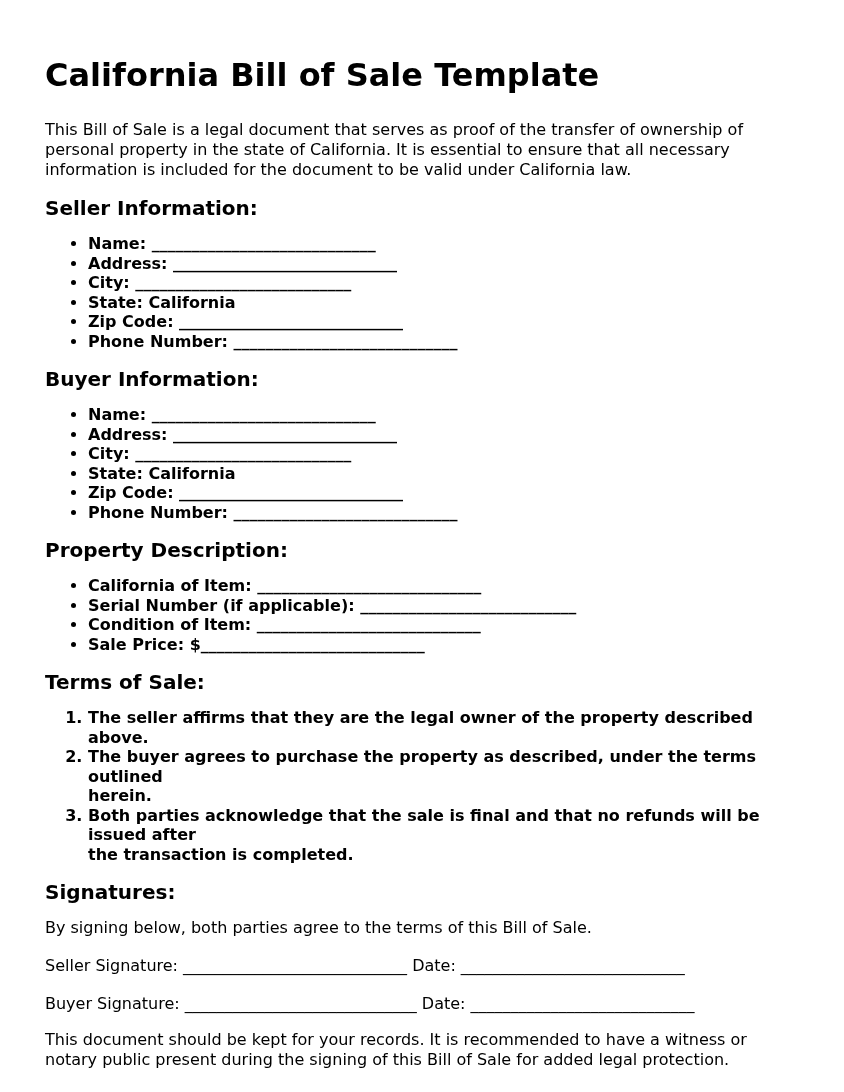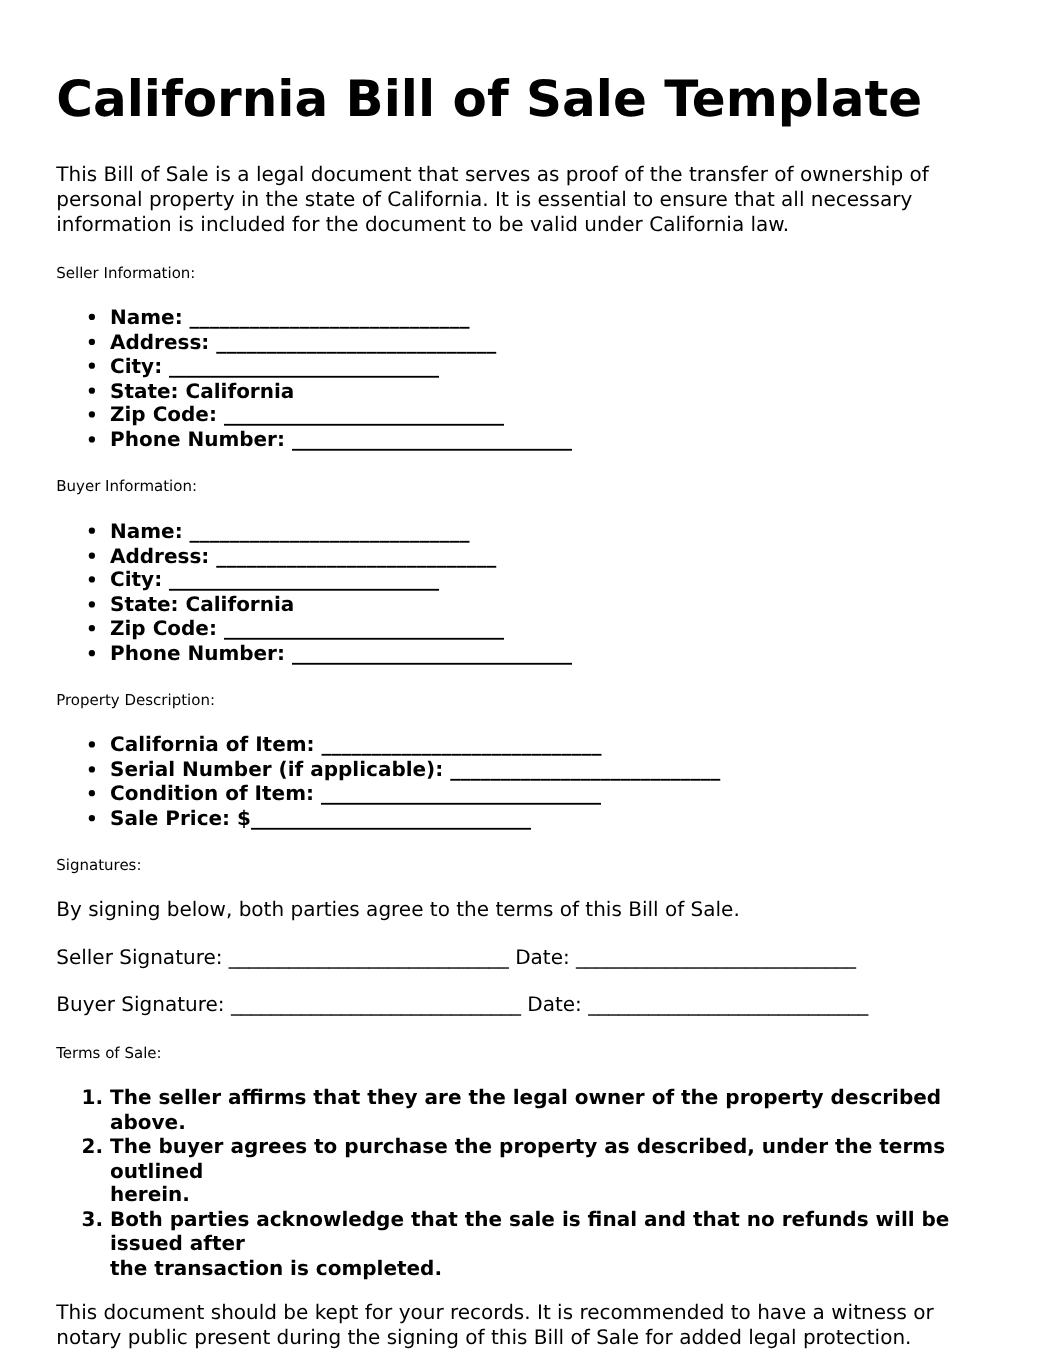--- a/index.html
+++ b/index.html
@@ -7,35 +7,35 @@
     width: 844px;
     min-height: 1092px;
     box-sizing: border-box;
     background: #ffffff;
     color: #000000;
     font-family: "DejaVu Sans", "Liberation Sans", sans-serif;
     font-size: 16px;
     padding: 56px 45px 20px 45px;
   }
   h1.doc-title {
-    font-size: 40px;
+    font-size: 32px;
     line-height: 1.2;
     margin: 0;
     font-weight: bold;
     letter-spacing: 0;
   }
   .para {
     margin: 16px 0 0 0;
     line-height: 20px;
     white-space: pre-line;
   }
   .intro { margin-top: 26px; }
   h2.section-heading {
-    font-size: 12px;
-    font-weight: normal;
+    font-size: 20px;
+    font-weight: bold;
     line-height: 20px;
     margin: 18px 0 0 0;
   }
   ul.blank-list, ol.terms-list {
     margin: 16px 0 0 0;
     padding: 0 0 0 43px;
     font-weight: bold;
   }
   ul.blank-list li, ol.terms-list li {
     line-height: 19.5px;
@@ -91,35 +91,35 @@
     <h2 class="section-heading">Property Description:</h2>
     <ul class="blank-list">
         <li>California of Item: ____________________________</li>
         <li>Serial Number (if applicable): ___________________________</li>
         <li>Condition of Item: ____________________________</li>
         <li>Sale Price: $____________________________</li>
       </ul>
   </section>
 
   <section>
-    <h2 class="section-heading">Signatures:</h2>
-    <p class="para">By signing below, both parties agree to the terms of this Bill of Sale.</p>
-    <p class="para sig-row">Seller Signature: ____________________________ Date: ____________________________</p>
-    <p class="para sig-row">Buyer Signature: _____________________________ Date: ____________________________</p>
-  </section>
-
-  <section>
     <h2 class="section-heading">Terms of Sale:</h2>
     <ol class="terms-list">
         <li>The seller affirms that they are the legal owner of the property described above.</li>
         <li>The buyer agrees to purchase the property as described, under the terms outlined
 herein.</li>
         <li>Both parties acknowledge that the sale is final and that no refunds will be issued after
 the transaction is completed.</li>
       </ol>
   </section>
 
+  <section>
+    <h2 class="section-heading">Signatures:</h2>
+    <p class="para">By signing below, both parties agree to the terms of this Bill of Sale.</p>
+    <p class="para sig-row">Seller Signature: ____________________________ Date: ____________________________</p>
+    <p class="para sig-row">Buyer Signature: _____________________________ Date: ____________________________</p>
+  </section>
+
   <p class="para note">This document should be kept for your records. It is recommended to have a witness or
 notary public present during the signing of this Bill of Sale for added legal protection.</p>
 
   <div class="watermark">ed-space.org</div>
 
 </main>
 
 </body></html>

